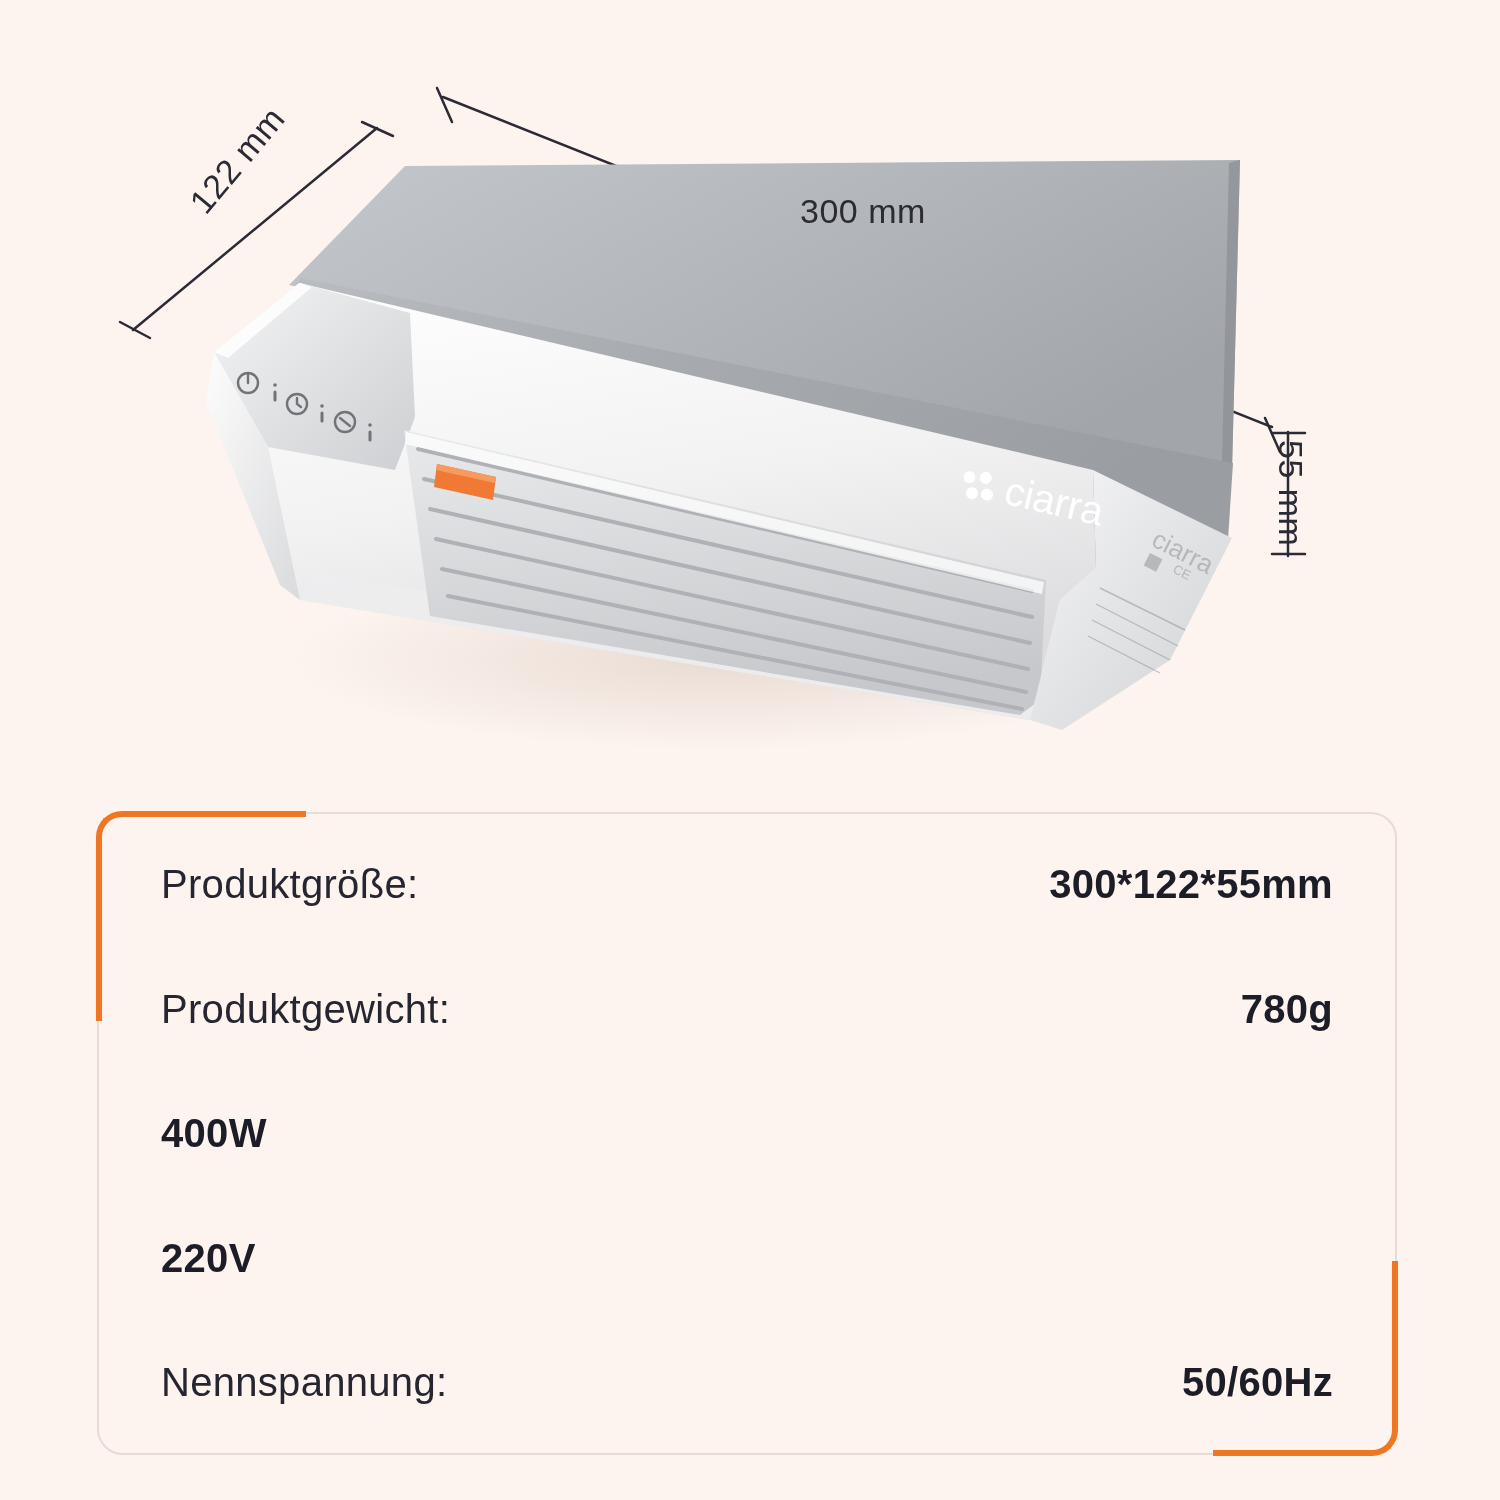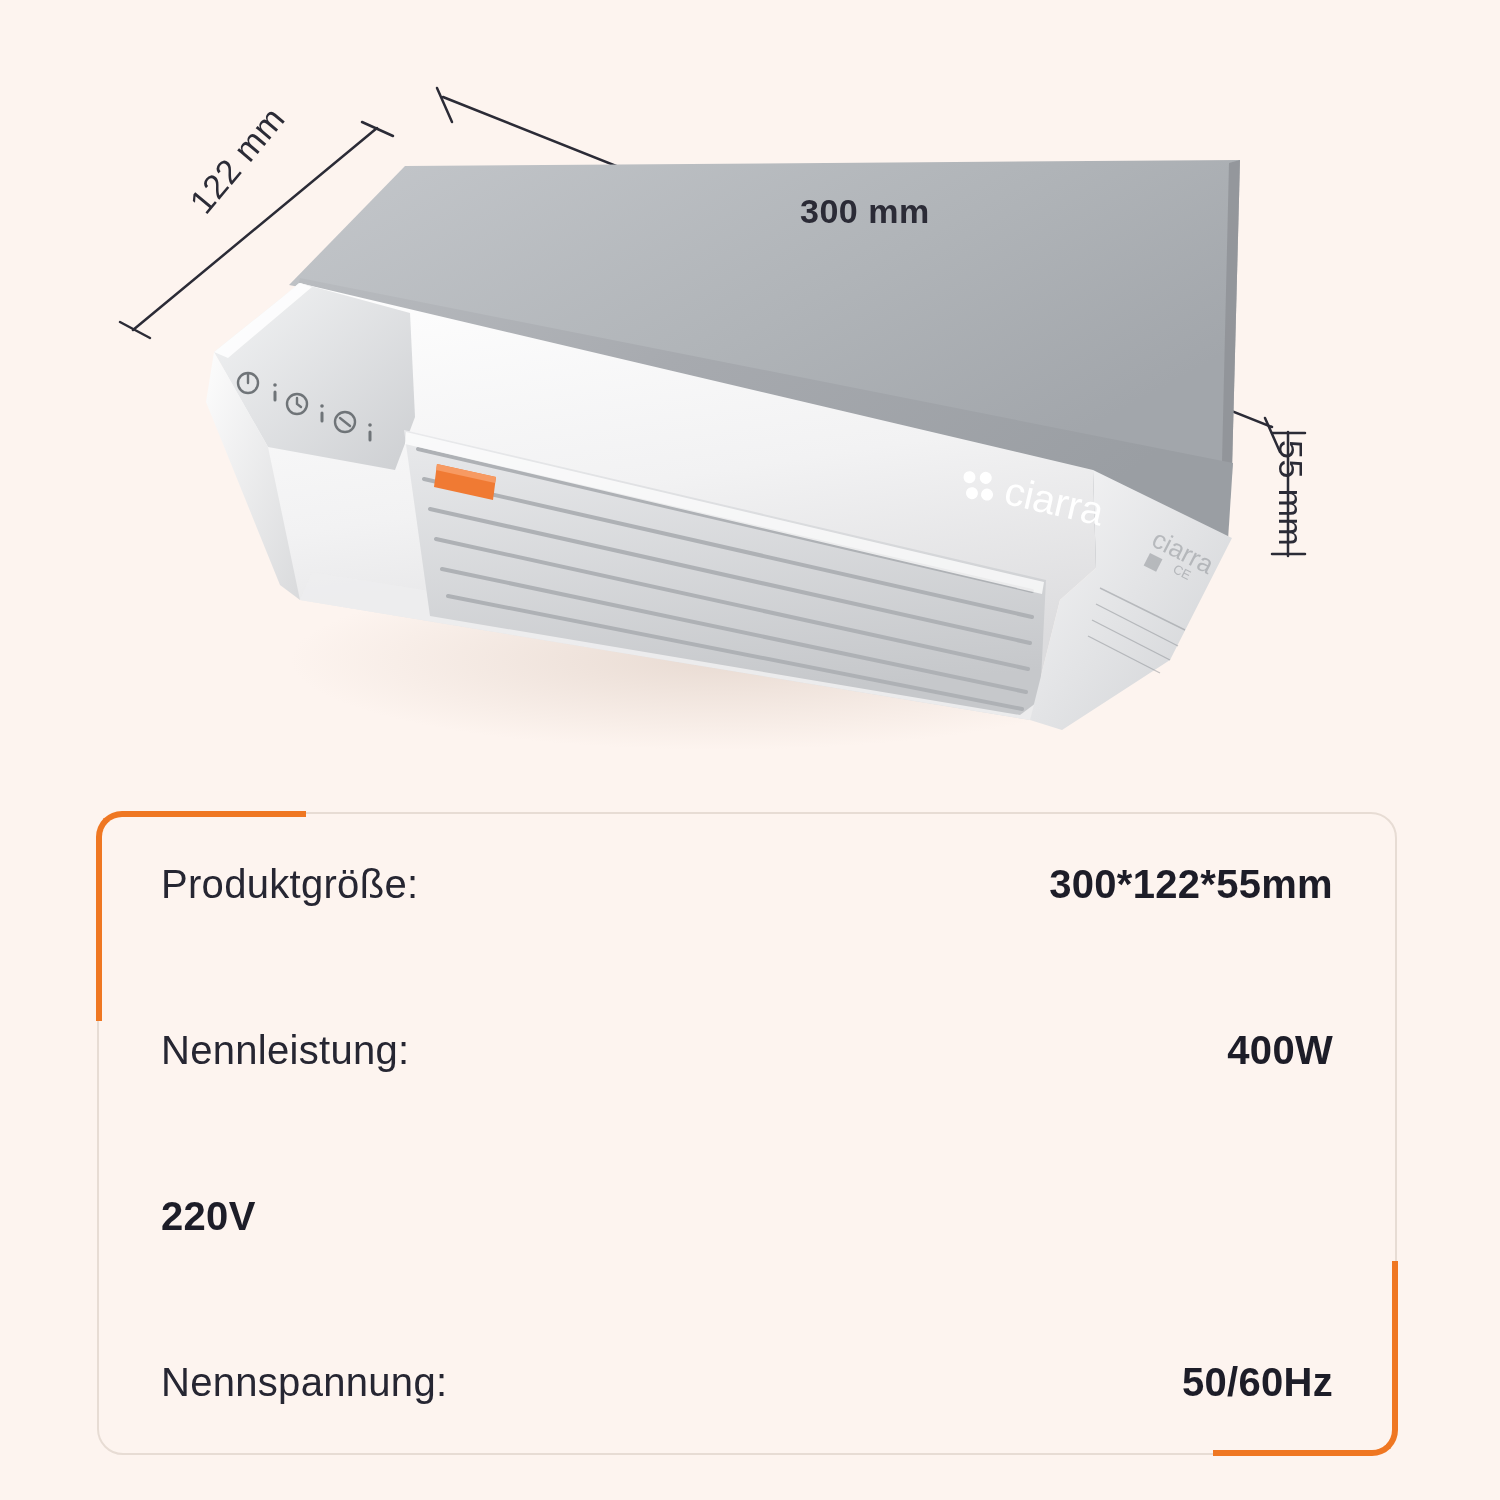--- a/index.html
+++ b/index.html
@@ -32,21 +32,20 @@
     position: absolute;
     font-size: 34px;
     letter-spacing: 0.5px;
     color: #2b2b36;
     white-space: nowrap;
     font-family: "Liberation Sans", sans-serif;
   }
   #dim-length-label {
     left: 800px;
     top: 192px;
-    font-weight: bold;
   }
   #dim-depth-label {
     left: 182px;
     top: 196px;
     transform: rotate(-50deg);
     transform-origin: left top;
   }
   #dim-height-label {
     left: 1310px;
     top: 440px;
@@ -273,21 +272,24 @@
 <div id="spec-panel">
   <div class="corner" id="corner-top-left"></div>
   <div class="corner" id="corner-bottom-right"></div>
 
   <div id="spec-list">
     <div class="spec-row">
       <span class="spec-label">Produktgröße:</span>
       <span class="spec-value">300*122*55mm</span>
     </div>
     <div class="spec-row">
-      <span class="spec-label">Nennleistung:</span>
+      <span class="spec-label">Produktgewicht:</span>
+      <span class="spec-value">780g</span>
+    </div>
+    <div class="spec-row">
       <span class="spec-value">400W</span>
     </div>
     <div class="spec-row">
       <span class="spec-value">220V</span>
     </div>
     <div class="spec-row">
       <span class="spec-label">Nennspannung:</span>
       <span class="spec-value">50/60Hz</span>
     </div>
   </div>

